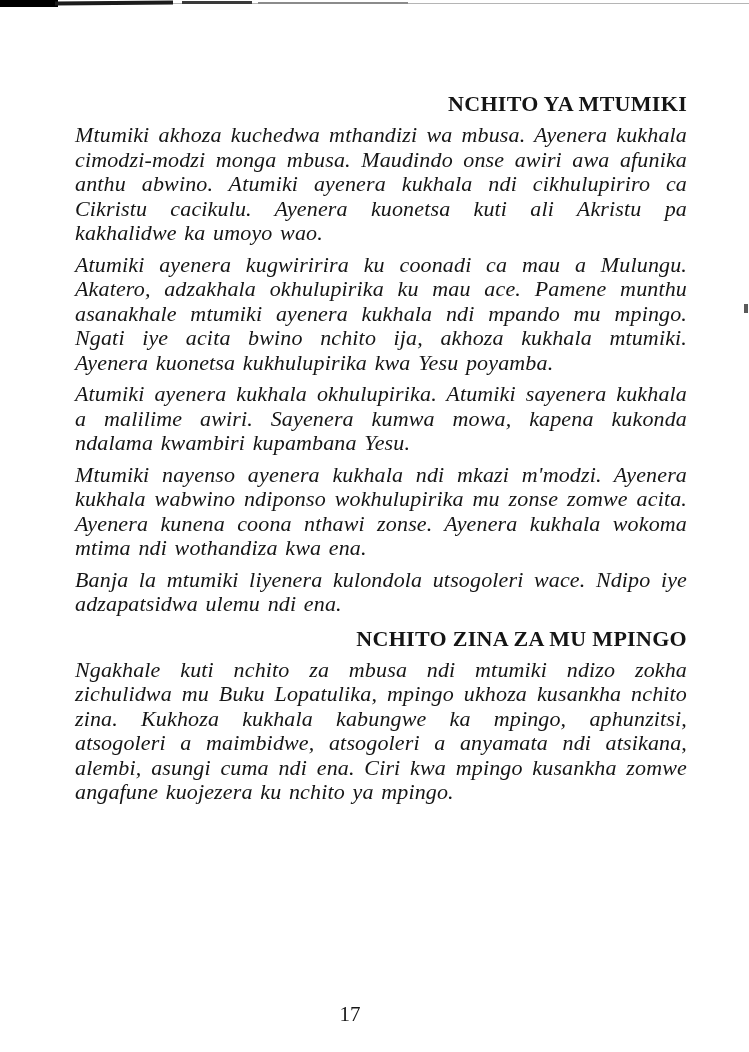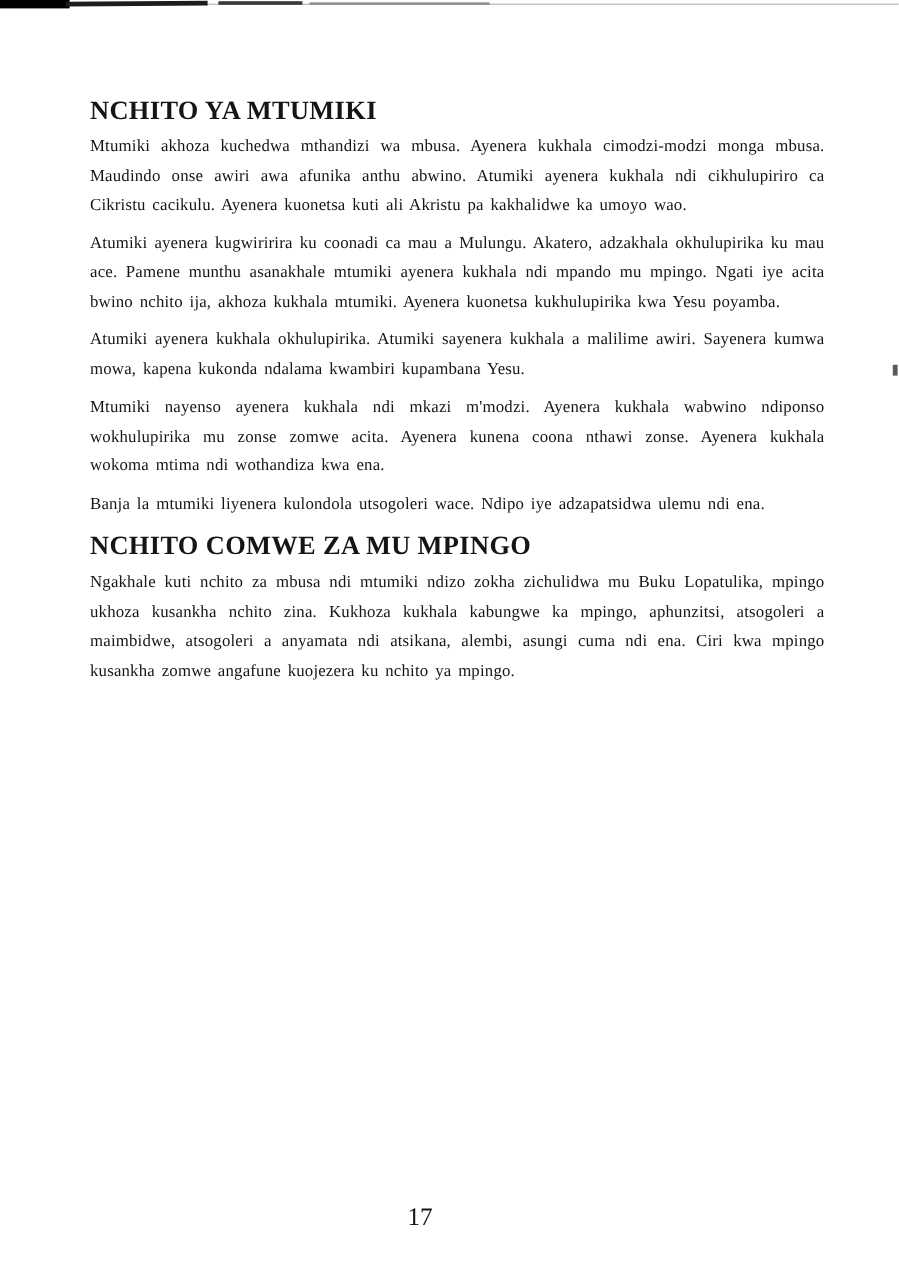--- a/index.html
+++ b/index.html
@@ -31,32 +31,34 @@
     position: absolute;
     left: 75px;
     top: 79px;
     width: 612px;
   }
   .section-heading {
     font-size: 22px;
     line-height: 25px;
     font-weight: bold;
     letter-spacing: 0.3px;
-    margin: 0 0 7px 0;
+    margin: 12px 0 7px 0;
+    text-align: right;
   }
   .section + .section .section-heading {
     margin-top: 9px;
   }
   .paragraph {
-    font-size: 14px;
+    font-size: 22px;
     line-height: 24.5px;
     letter-spacing: 0.15px;
     word-spacing: 2px;
     text-align: justify;
     margin: 0 0 7px 0;
+    font-style: italic;
   }
   .page-number {
     position: absolute;
     left: 300px;
     top: 1002px;
     width: 100px;
     text-align: center;
     font-size: 21px;
     color: #151515;
   }
@@ -76,20 +78,20 @@
   <section class="section">
     <h2 class="section-heading">NCHITO YA MTUMIKI</h2>
     <p class="paragraph">Mtumiki akhoza kuchedwa mthandizi wa mbusa. Ayenera kukhala cimodzi-modzi monga mbusa. Maudindo onse awiri awa afunika anthu abwino. Atumiki ayenera kukhala ndi cikhulupiriro ca Cikristu cacikulu. Ayenera kuonetsa kuti ali Akristu pa kakhalidwe ka umoyo wao.</p>
     <p class="paragraph">Atumiki ayenera kugwiririra ku coonadi ca mau a Mulungu. Akatero, adzakhala okhulupirika ku mau ace. Pamene munthu asanakhale mtumiki ayenera kukhala ndi mpando mu mpingo. Ngati iye acita bwino nchito ija, akhoza kukhala mtumiki. Ayenera kuonetsa kukhulupirika kwa Yesu poyamba.</p>
     <p class="paragraph">Atumiki ayenera kukhala okhulupirika. Atumiki sayenera kukhala a malilime awiri. Sayenera kumwa mowa, kapena kukonda ndalama kwambiri kupambana Yesu.</p>
     <p class="paragraph">Mtumiki nayenso ayenera kukhala ndi mkazi m'modzi. Ayenera kukhala wabwino ndiponso wokhulupirika mu zonse zomwe acita. Ayenera kunena coona nthawi zonse. Ayenera kukhala wokoma mtima ndi wothandiza kwa ena.</p>
     <p class="paragraph">Banja la mtumiki liyenera kulondola utsogoleri wace. Ndipo iye adzapatsidwa ulemu ndi ena.</p>
   </section>
 
   <section class="section">
-    <h2 class="section-heading">NCHITO COMWE ZA MU MPINGO</h2>
+    <h2 class="section-heading">NCHITO ZINA ZA MU MPINGO</h2>
     <p class="paragraph">Ngakhale kuti nchito za mbusa ndi mtumiki ndizo zokha zichulidwa mu Buku Lopatulika, mpingo ukhoza kusankha nchito zina. Kukhoza kukhala kabungwe ka mpingo, aphunzitsi, atsogoleri a maimbidwe, atsogoleri a anyamata ndi atsikana, alembi, asungi cuma ndi ena. Ciri kwa mpingo kusankha zomwe angafune kuojezera ku nchito ya mpingo.</p>
   </section>
 
 
 </main>
 
 <div class="page-number">17</div>
 
 </body></html>

